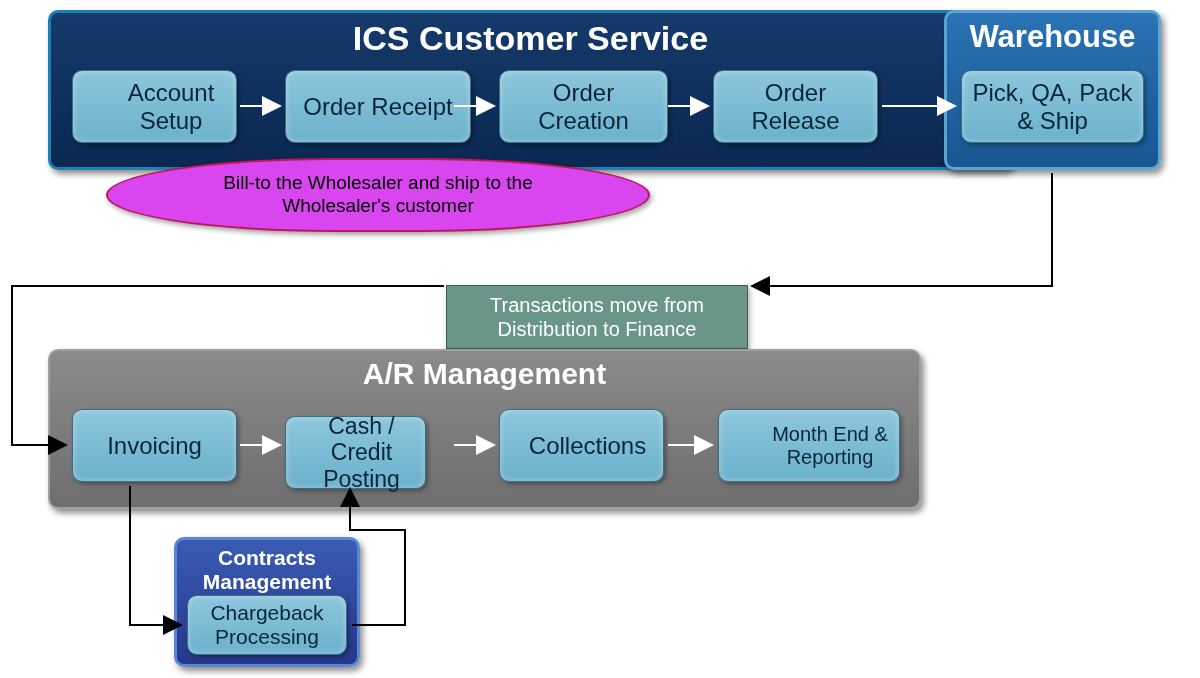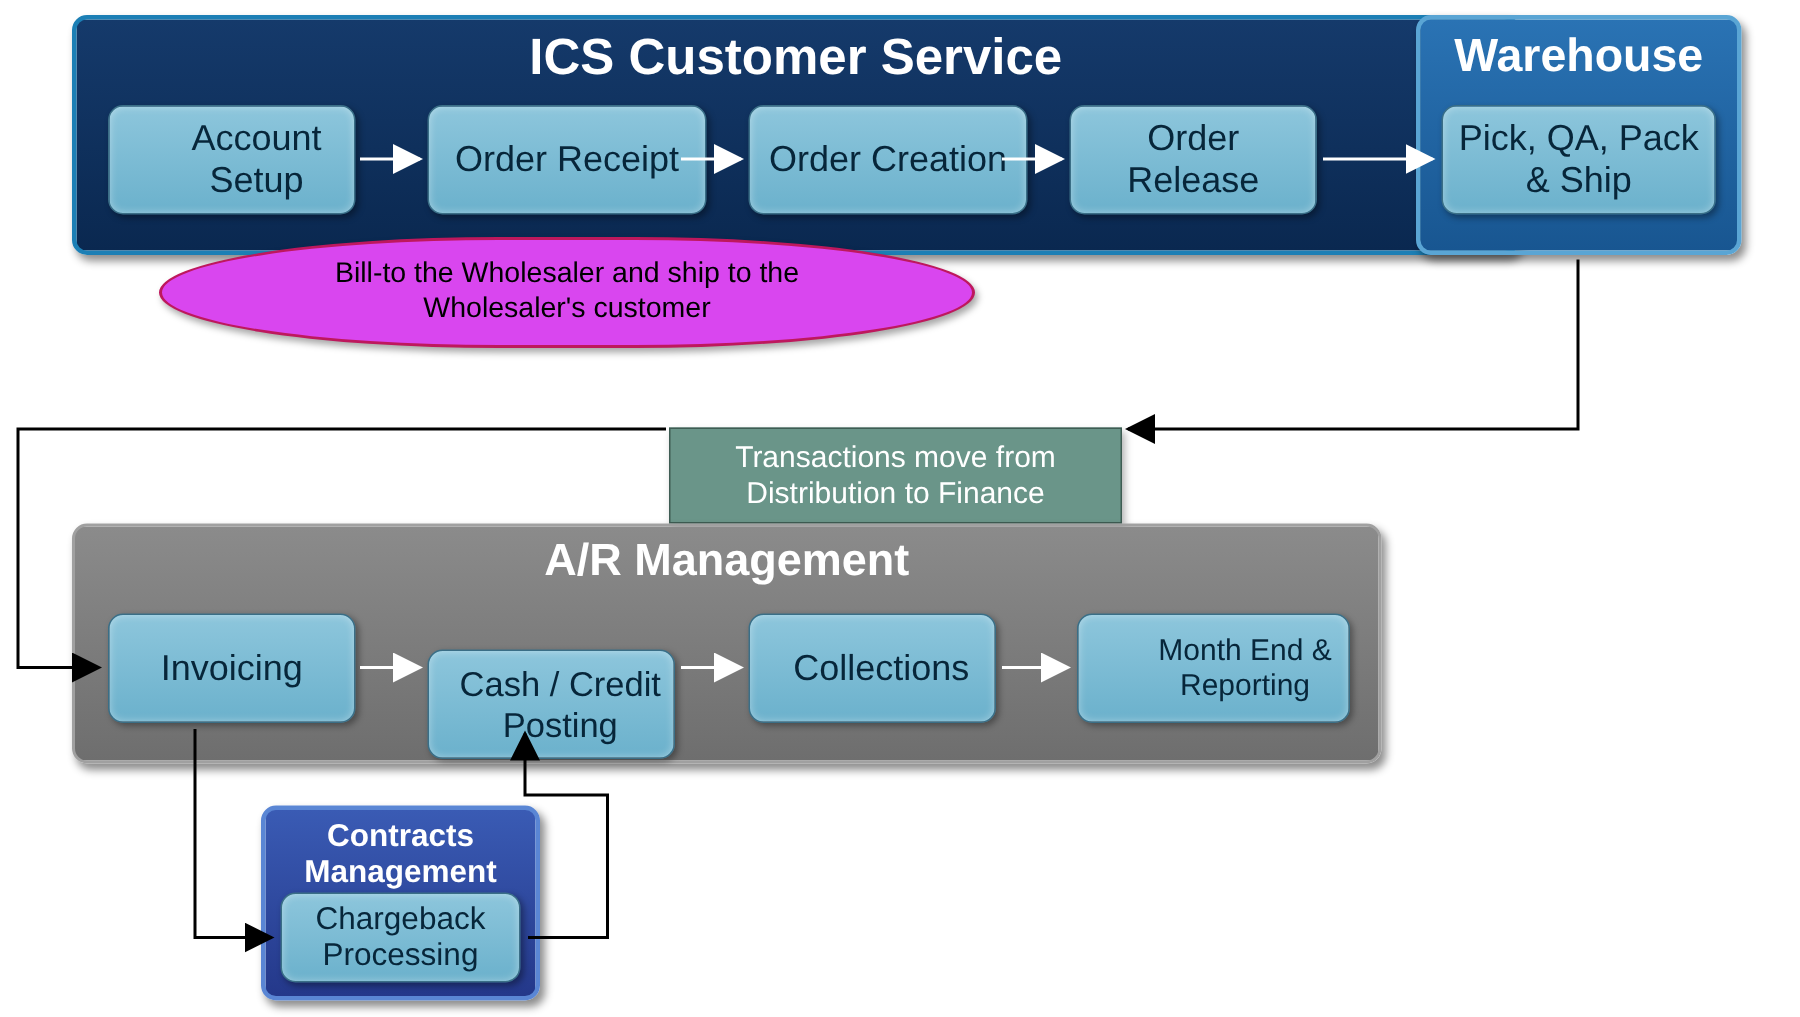--- a/index.html
+++ b/index.html
@@ -95,21 +95,21 @@
             border:3px solid #5aa5d4;">
   <div class="title" style="font-size:31px; margin-top:6px;">Warehouse</div>
 </div>
 
 <div class="step" style="left:72px; top:70px; width:165px; height:73px;padding-left:39px;">
   <span>Account Setup</span>
 </div>
 <div class="step" style="left:285px; top:70px; width:186px; height:73px;">
   <span>Order Receipt</span>
 </div>
-<div class="step" style="left:499px; top:70px; width:186px; height:73px;">
+<div class="step" style="left:499px; top:70px; width:169px; height:73px;">
   <span>Order Creation</span>
 </div>
 <div class="step" style="left:713px; top:70px; width:165px; height:73px;">
   <span>Order Release</span>
 </div>
 <div class="step" style="left:961px; top:70px; width:183px; height:73px;">
   <span>Pick, QA, Pack &amp; Ship</span>
 </div>
 
 <div class="ellipse-note">
@@ -122,21 +122,21 @@
 
 <div class="container" style="left:48px; top:349px; width:873px; height:160px;
             background: linear-gradient(#8b8b8b, #6e6e6e);
             border:2px solid #a0a0a0;">
   <div class="title" style="font-size:30px; margin-top:6px;">A/R Management</div>
 </div>
 
 <div class="step" style="left:72px; top:409px; width:165px; height:73px;">
   <span>Invoicing</span>
 </div>
-<div class="step" style="left:285px; top:433px; width:165px; height:73px; font-size:23px;padding-left:18px;">
+<div class="step" style="left:285px; top:416px; width:141px; height:73px; font-size:23px;padding-left:18px;">
   <span>Cash / Credit Posting</span>
 </div>
 <div class="step" style="left:499px; top:409px; width:165px; height:73px;padding-left:18px;">
   <span>Collections</span>
 </div>
 <div class="step" style="left:718px; top:409px; width:182px; height:73px; font-size:20px;padding-left:48px;">
   <span>Month End &amp; Reporting</span>
 </div>
 
 <div class="container" style="left:174px; top:537px; width:186px; height:130px;

